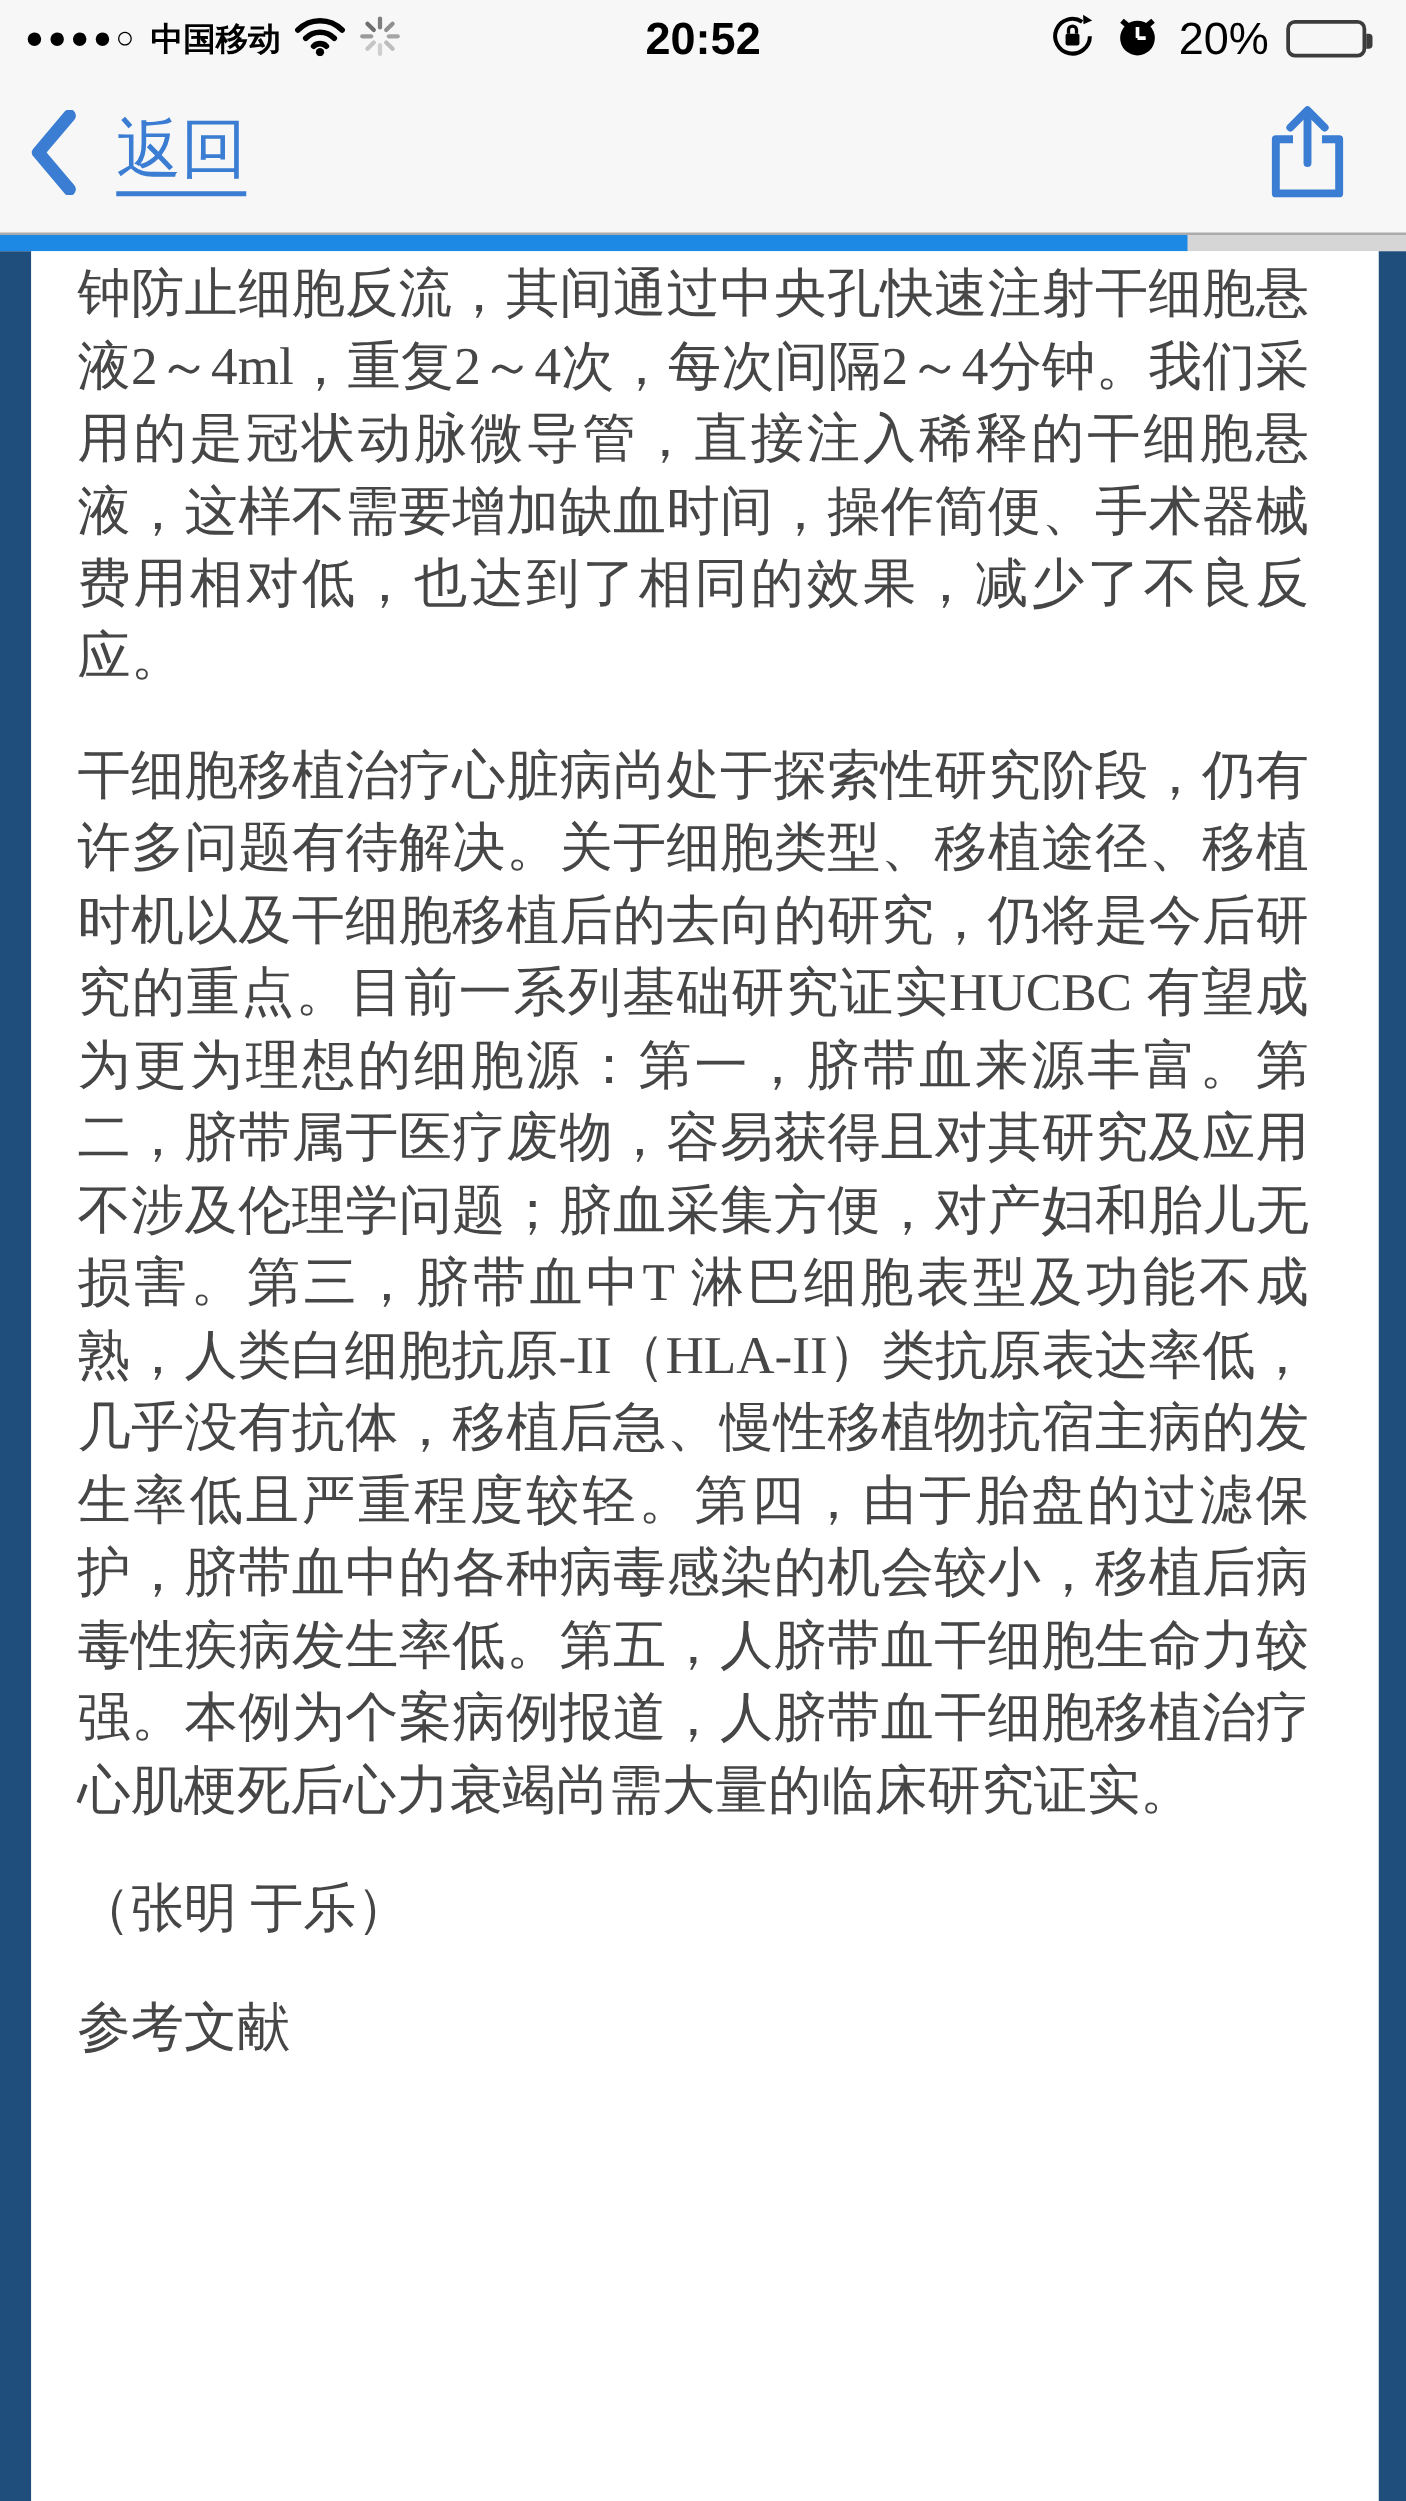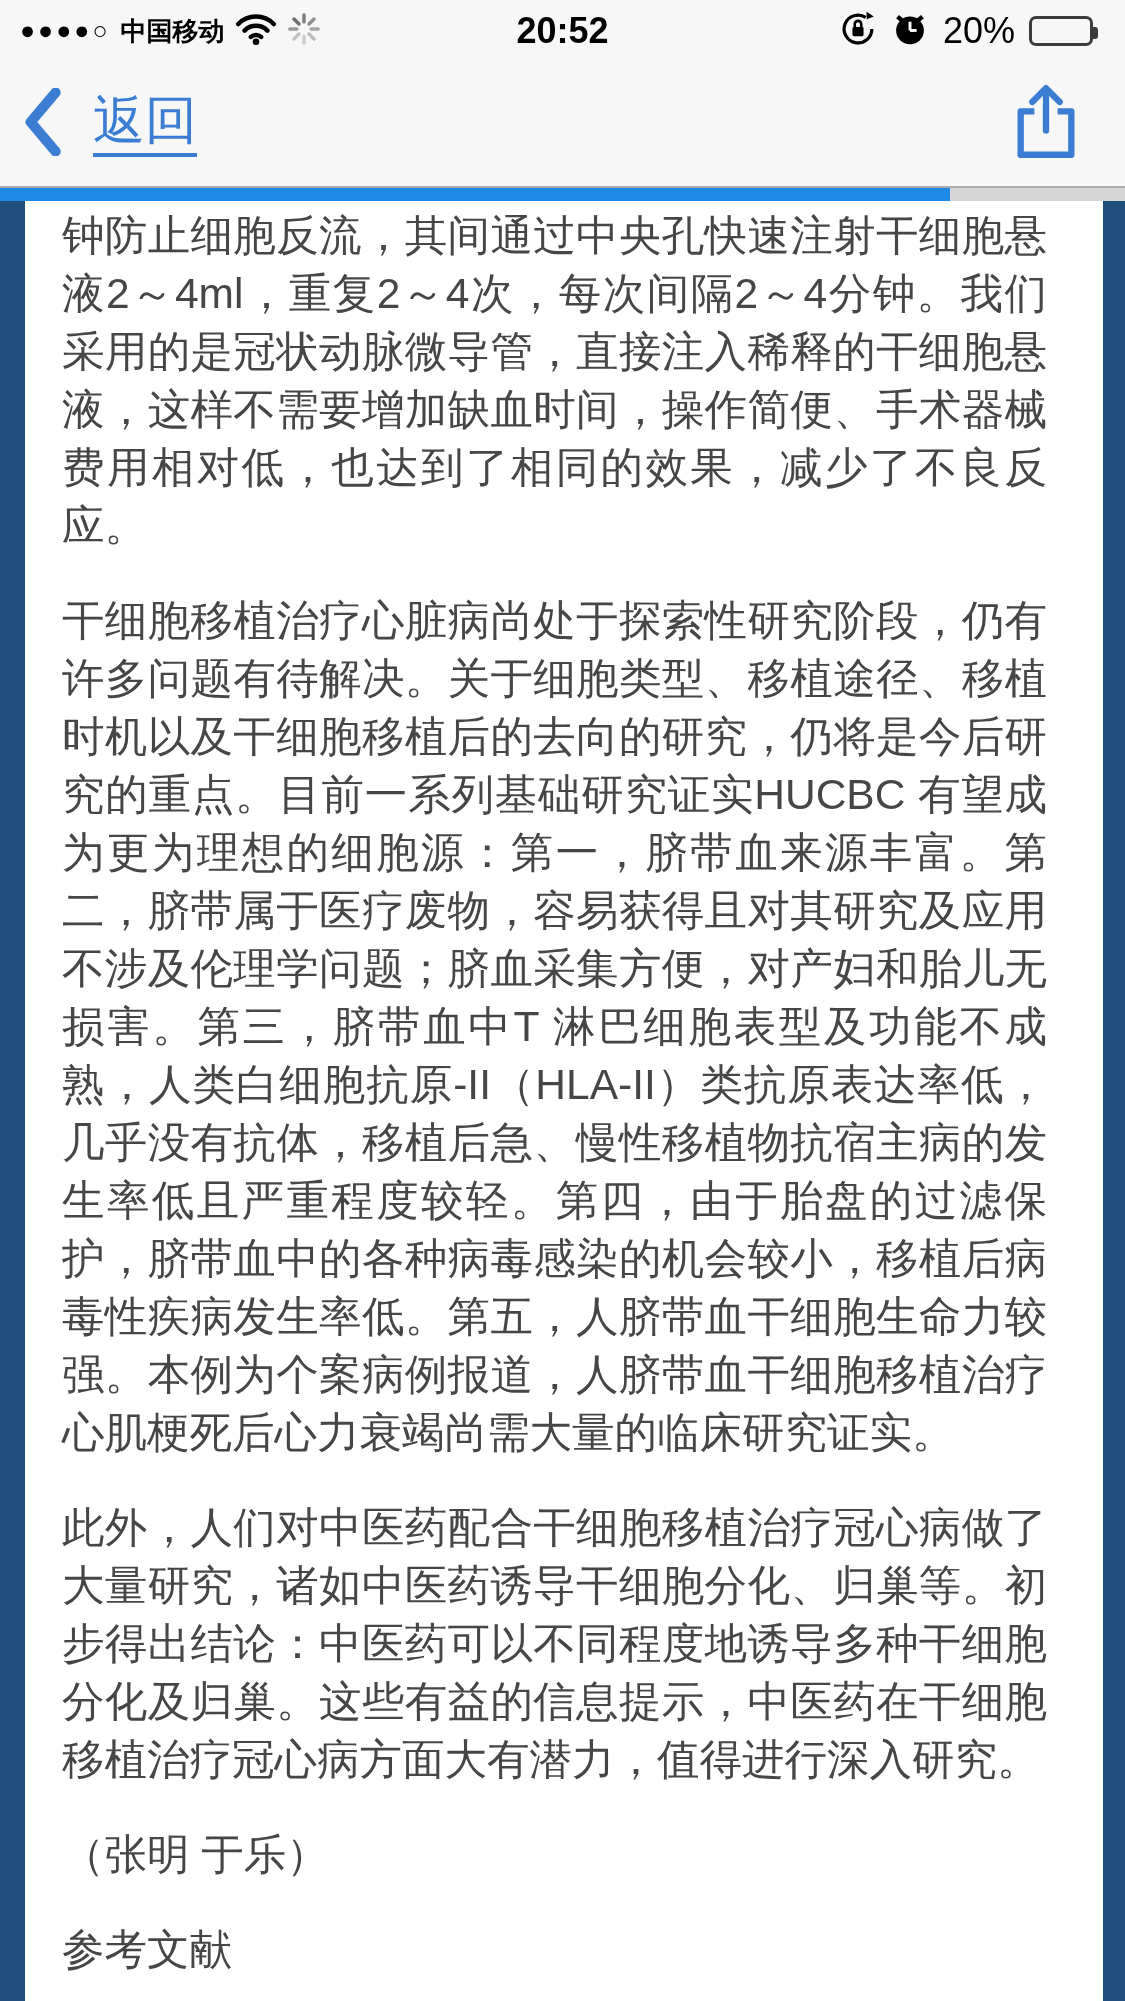--- a/index.html
+++ b/index.html
@@ -39,21 +39,21 @@
   .content{position:absolute;top:201px;left:0;width:1125px;height:1800px;display:flex;}
   .edge{background:#1f4e7c;flex:0 0 auto;}
   .edge.left{width:25px;}
   .edge.right{width:22px;}
   .page{
     flex:1 1 auto;background:#ffffff;box-sizing:border-box;
     padding:6px 56px 0 37px;overflow:hidden;
   }
   .page p{
     margin:0 0 37px 0;font-size:42.5px;line-height:58px;color:#464646;
-    text-align:justify;word-break:break-all;
+    text-align:justify;word-break:break-all;font-family:Liberation Serif, serif;
   }
   .page p.last{margin-bottom:16px;}
 </style>
 </head>
 <body>
 
 <div class="screen">
 
   <div class="statusbar">
     <div class="sb-left">
@@ -131,20 +131,19 @@
 
   <div class="progress-track">
     <div class="progress-fill" style="width: 84.4%;"></div>
   </div>
 
   <div class="content">
     <div class="edge left"></div>
     <div class="page">
       <p>钟防止细胞反流，其间通过中央孔快速注射干细胞悬液2～4ml，重复2～4次，每次间隔2～4分钟。我们采用的是冠状动脉微导管，直接注入稀释的干细胞悬液，这样不需要增加缺血时间，操作简便、手术器械费用相对低，也达到了相同的效果，减少了不良反应。</p>
       <p>干细胞移植治疗心脏病尚处于探索性研究阶段，仍有许多问题有待解决。关于细胞类型、移植途径、移植时机以及干细胞移植后的去向的研究，仍将是今后研究的重点。目前一系列基础研究证实HUCBC 有望成为更为理想的细胞源：第一，脐带血来源丰富。第二，脐带属于医疗废物，容易获得且对其研究及应用不涉及伦理学问题；脐血采集方便，对产妇和胎儿无损害。第三，脐带血中T 淋巴细胞表型及功能不成熟，人类白细胞抗原-II（HLA-II）类抗原表达率低，几乎没有抗体，移植后急、慢性移植物抗宿主病的发生率低且严重程度较轻。第四，由于胎盘的过滤保护，脐带血中的各种病毒感染的机会较小，移植后病毒性疾病发生率低。第五，人脐带血干细胞生命力较强。本例为个案病例报道，人脐带血干细胞移植治疗心肌梗死后心力衰竭尚需大量的临床研究证实。</p>
-      <p>此外，人们对中医药配合干细胞移植治疗冠心病做了大量研究，诸如中医药诱导干细胞分化、归巢等。初步得出结论：中医药可以不同程度地诱导多种干细胞分化及归巢。这些有益的信息提示，中医药在干细胞移植治疗冠心病方面大有潜力，值得进行深入研究。</p>
       <p>（张明 于乐）</p>
       <p class="last">参考文献</p>
     </div>
     <div class="edge right"></div>
   </div>
 
 </div>
 
 </body></html>

